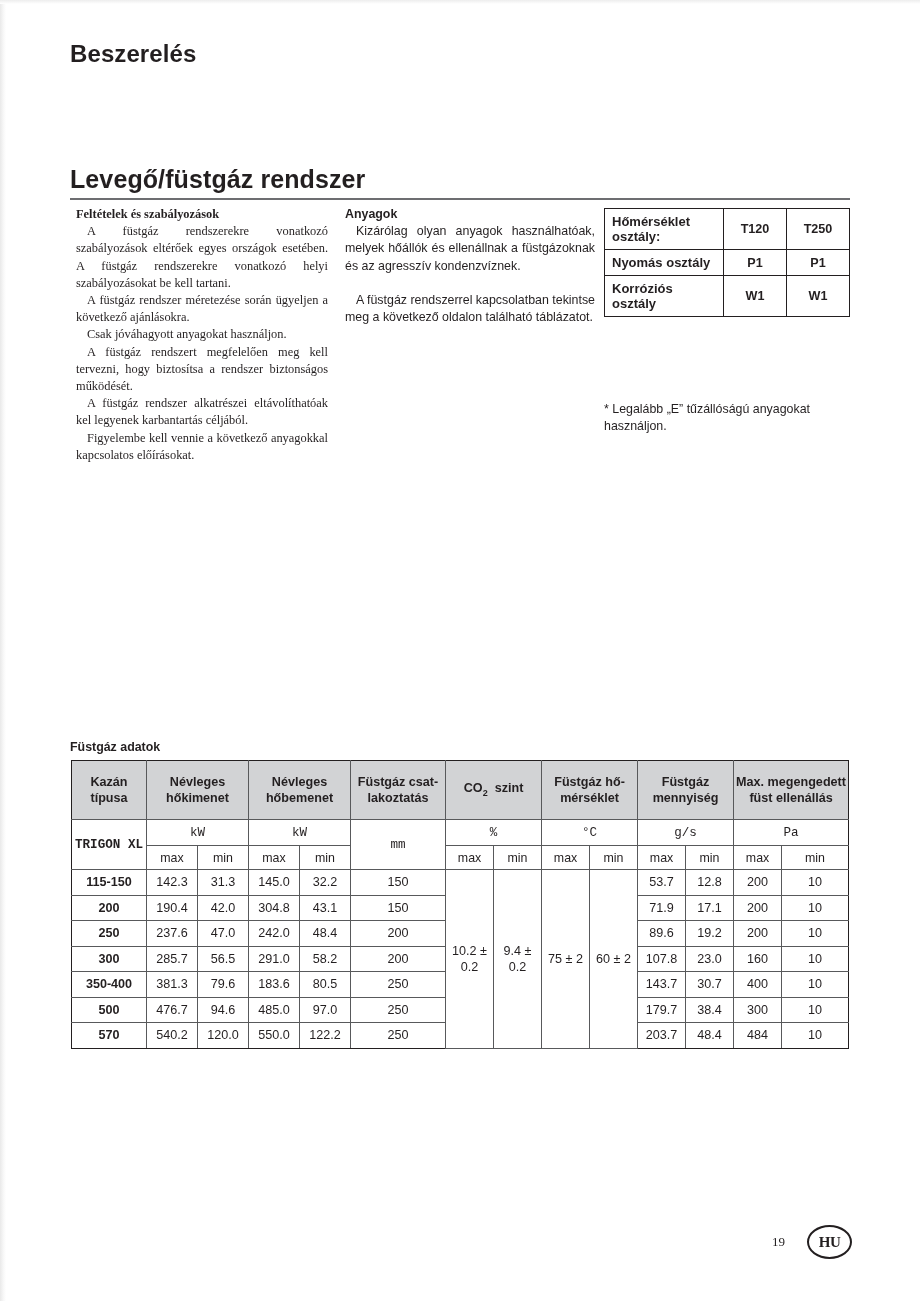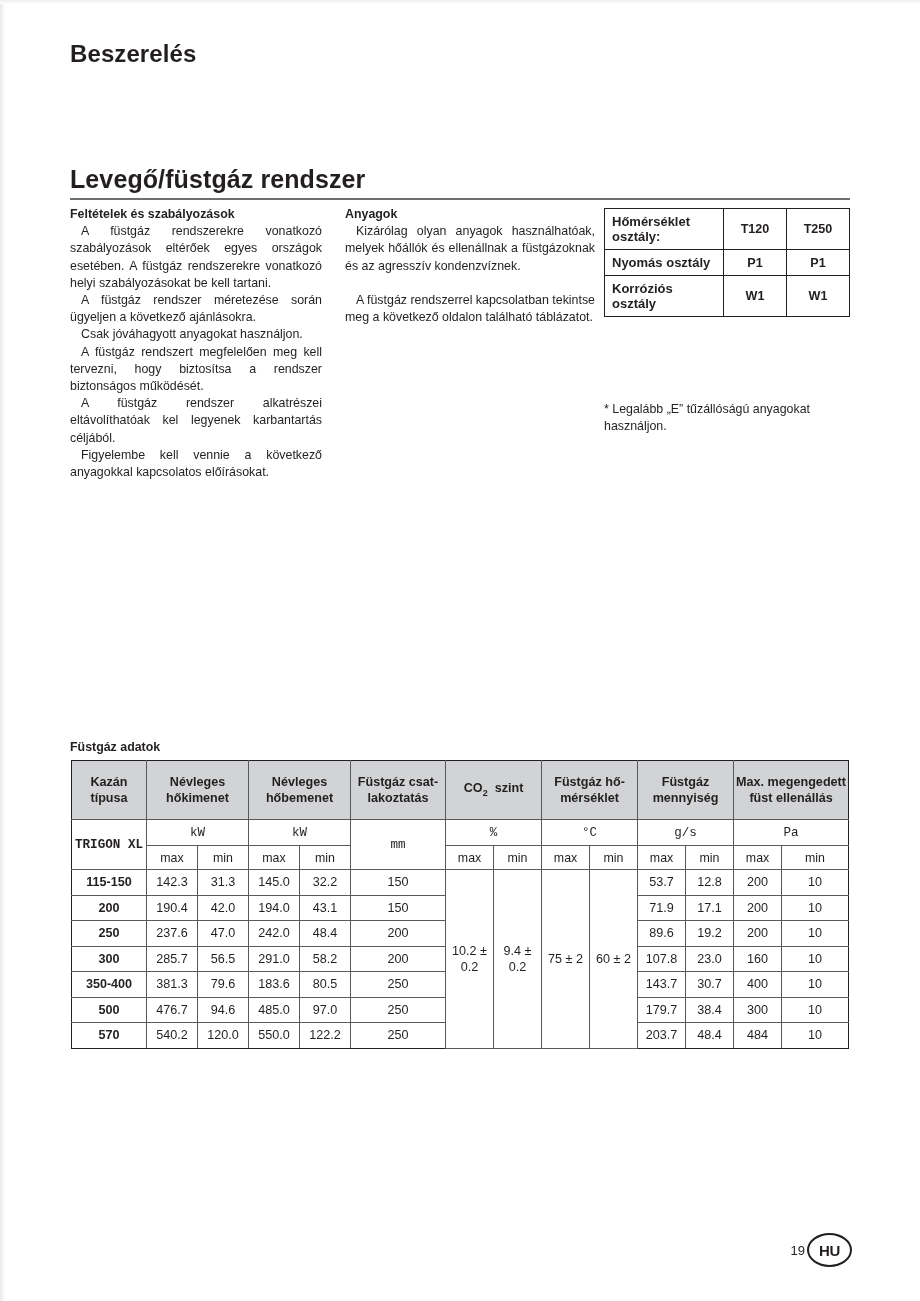--- a/index.html
+++ b/index.html
@@ -73,21 +73,21 @@
     margin: 0 0 0 0;
     line-height: 17.2px;
   }
   .col p {
     margin: 0;
     text-indent: 11px;
     text-align: justify;
   }
   .col p.spacer { height: 17.2px; }
 
-  .col-left  { left: 70px;  top: 206px; width: 252px; }
+  .col-left  { left: 76px;  top: 206px; width: 252px; font-family: Liberation Serif, serif; }
   .col-mid   { left: 345px; top: 206px; width: 250px; }
 
   
   .mat-table {
     position: absolute;
     left: 604px;
     top: 208px;
     width: 246px;
     border-collapse: collapse;
     font-size: 12.4px;
@@ -190,24 +190,25 @@
   }
   .sub-2 {
     font-size: 9px;
     vertical-align: sub;
   }
 
   
   .folio {
     position: absolute;
     right: 68px;
-    bottom: 34px;
+    bottom: 42px;
     display: flex;
     align-items: center;
-    gap: 2px;
+    gap: 22px;
+    font-family: Liberation Serif, serif;
   }
   .folio-num {
     font-size: 13px;
     color: #231f20;
   }
   .folio-badge {
     width: 41px;
     height: 30px;
     border: 2.4px solid #231f20;
     border-radius: 50%;
@@ -341,21 +342,21 @@
         <td class="merged" rowspan="7">60 ± 2</td>
         <td>53.7</td>
         <td>12.8</td>
         <td>200</td>
         <td class="outer-r">10</td>
       </tr>
       <tr>
         <td class="model outer-l">200</td>
         <td>190.4</td>
         <td>42.0</td>
-        <td>194.0</td>
+        <td>304.8</td>
         <td>43.1</td>
         <td>150</td>
         <td>71.9</td>
         <td>17.1</td>
         <td>200</td>
         <td class="outer-r">10</td>
       </tr>
       <tr>
         <td class="model outer-l">250</td>
         <td>237.6</td>

